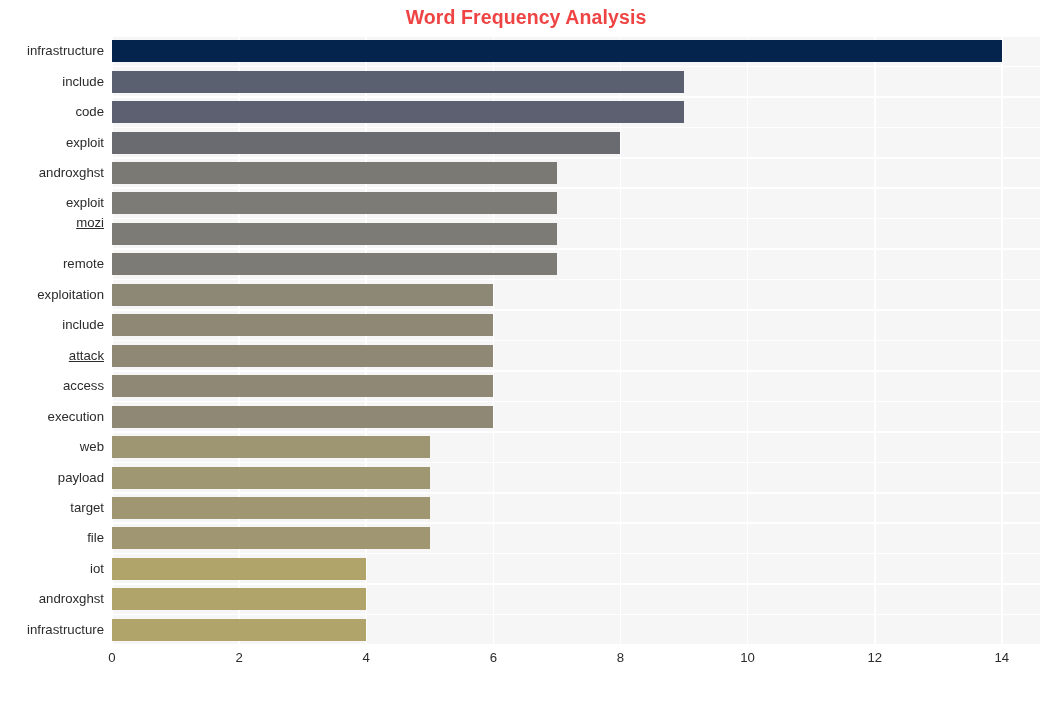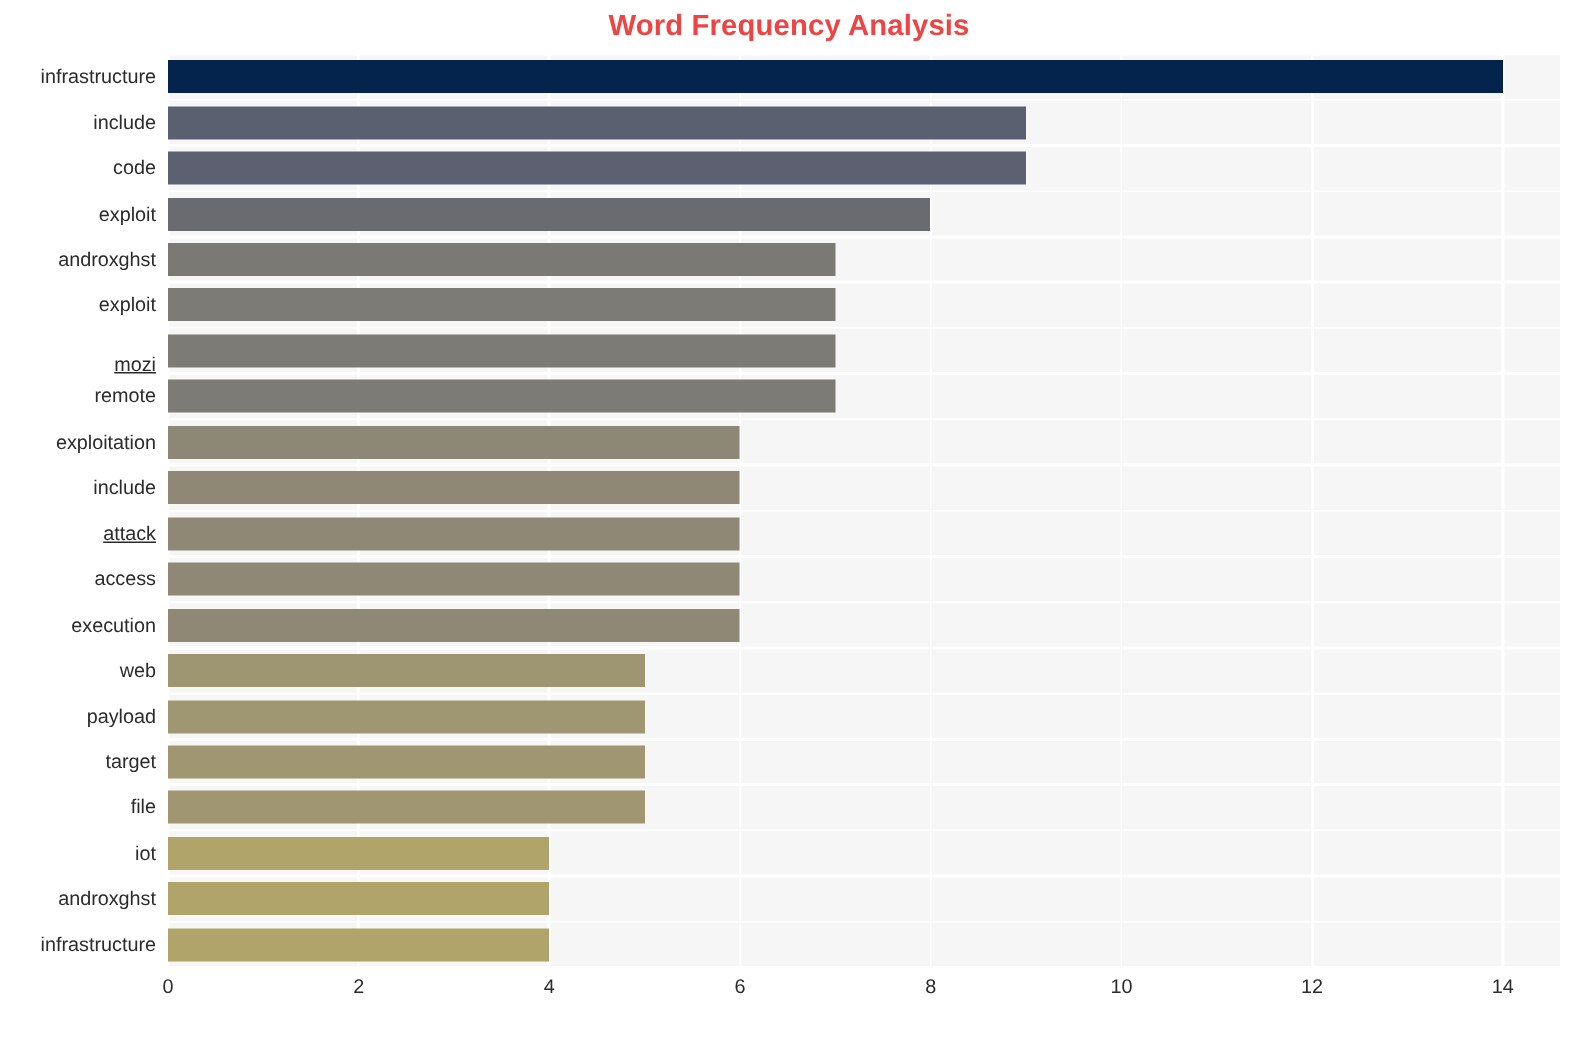--- a/index.html
+++ b/index.html
@@ -159,21 +159,21 @@
       <div class="bar" title="infrastructure: 4" style="left: 0px; top: 582.775px; width: 254.247px; background: rgb(176, 164, 107);"></div>
     </div>
 
   <div id="ylabels">
       <div class="ylabel" style="top: 8.225px;">infrastructure</div>
       <div class="ylabel" style="top: 38.675px;">include</div>
       <div class="ylabel" style="top: 69.125px;">code</div>
       <div class="ylabel" style="top: 99.575px;">exploit</div>
       <div class="ylabel" style="top: 130.025px;">androxghst</div>
       <div class="ylabel" style="top: 160.475px;">exploit</div>
-      <div class="ylabel" style="top: 200px; text-decoration: underline;">mozi</div>
+      <div class="ylabel" style="top: 180px; text-decoration: underline;">mozi</div>
       <div class="ylabel" style="top: 221.375px;">remote</div>
       <div class="ylabel" style="top: 251.825px;">exploitation</div>
       <div class="ylabel" style="top: 282.275px;">include</div>
       <div class="ylabel" style="top: 312.725px; text-decoration: underline;">attack</div>
       <div class="ylabel" style="top: 343.175px;">access</div>
       <div class="ylabel" style="top: 373.625px;">execution</div>
       <div class="ylabel" style="top: 404.075px;">web</div>
       <div class="ylabel" style="top: 434.525px;">payload</div>
       <div class="ylabel" style="top: 464.975px;">target</div>
       <div class="ylabel" style="top: 495.425px;">file</div>

